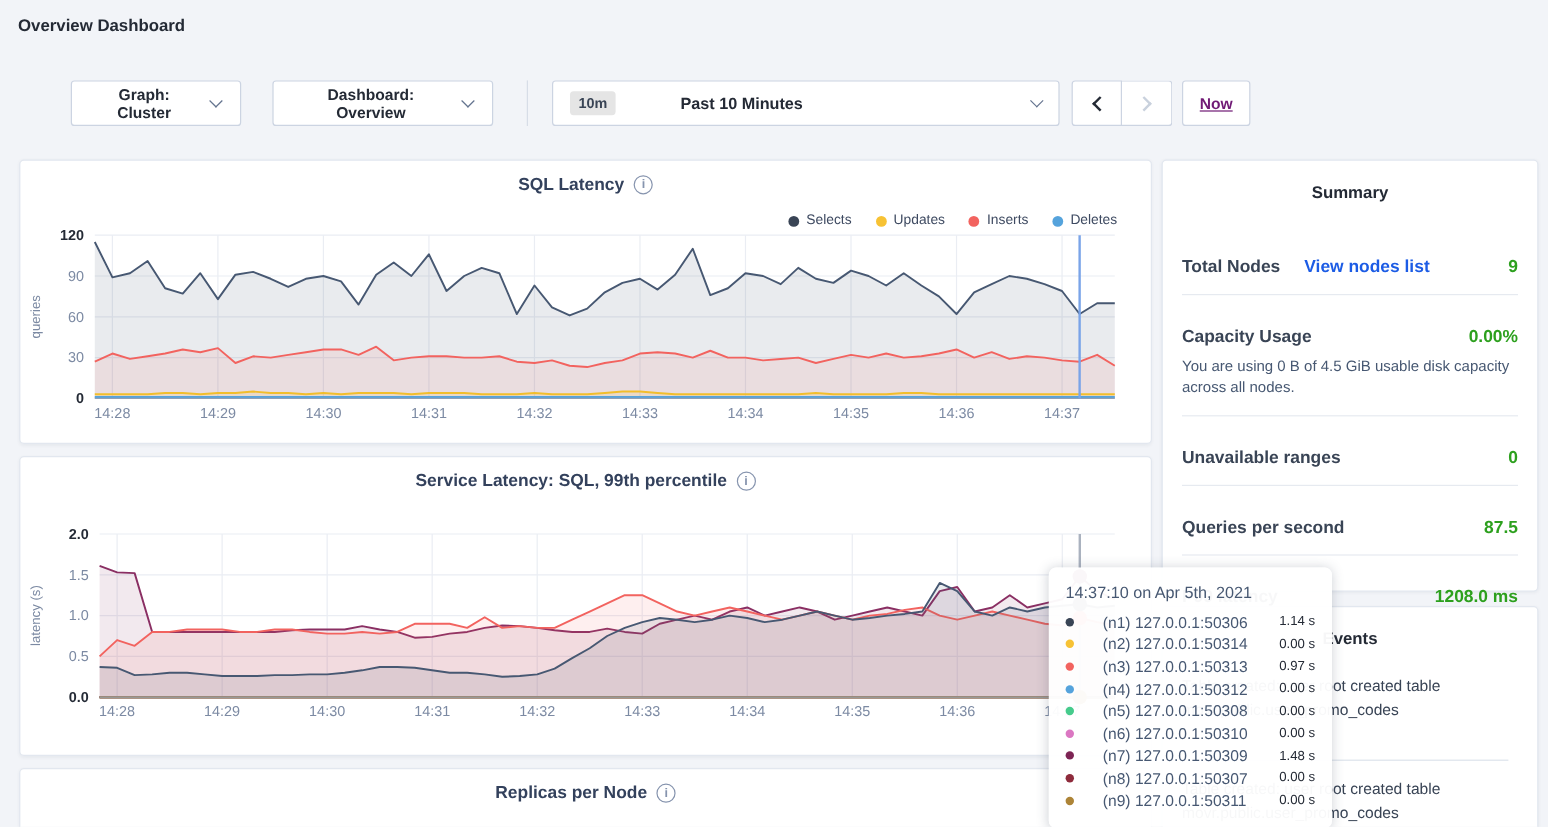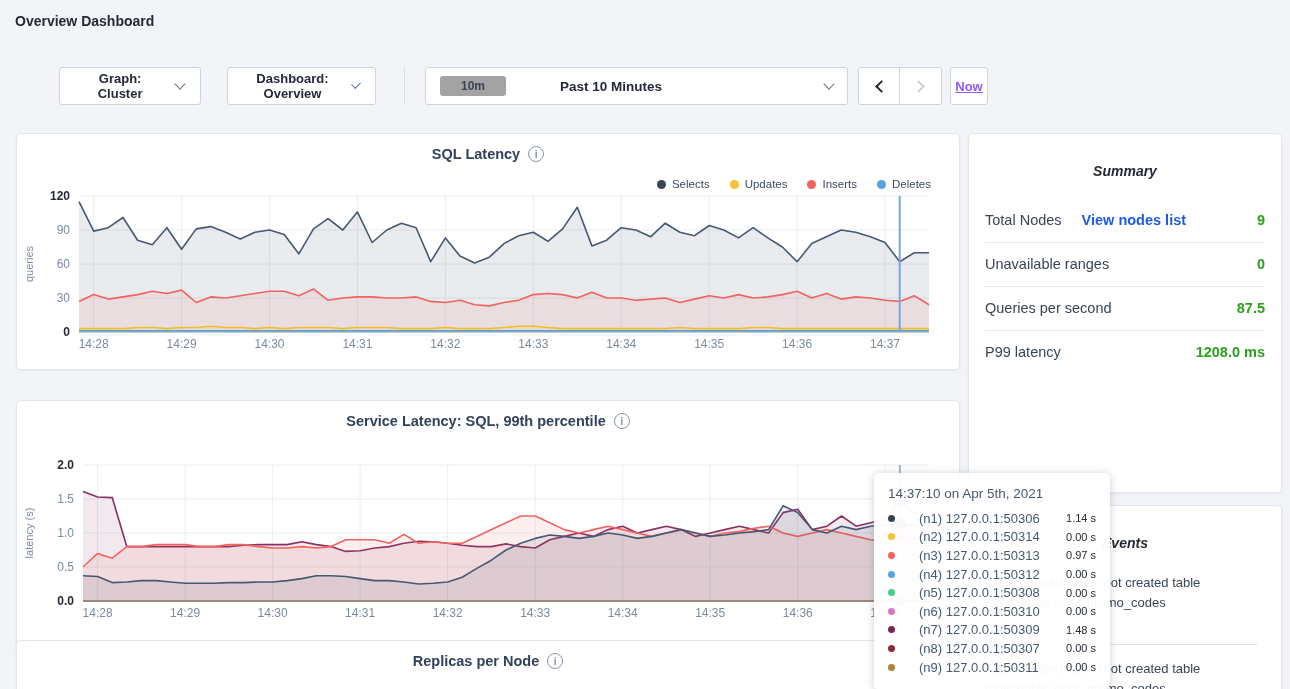--- a/index.html
+++ b/index.html
@@ -16,57 +16,57 @@
   .controls { position:absolute; left:16px; top:67px; height:38px; display:flex; align-items:center;margin-left:43px; }
   .btn {
     height:38px; background:#fff; border:1px solid #ccd4e2; border-radius:3px;
     display:inline-flex; align-items:center; justify-content:center;
     font-size:13px; font-weight:700; color:#242a35; cursor:pointer; padding:0 16px;
   }
   .chev { width:8px; height:8px; border-right:1.8px solid #64748f; border-bottom:1.8px solid #64748f;
     transform:rotate(45deg); margin-left:12px; margin-top:-4px; display:inline-block; }
   .ctrl-divider { width:1px; height:38px; background:#d7dde7; margin:0 20px 0 28px; }
   .time-btn { width:423px; justify-content:flex-start; padding:0 14px; }
-  .time-badge { background:#a3a3a3; color:#394455; font-size:12px; font-weight:700;
-    border-radius:3px; padding:3px 21px; margin-right:14px; }
+  .time-badge { background:#e5e5e5; color:#394455; font-size:12px; font-weight:700;
+    border-radius:3px; padding:3px 7px; margin-right:14px; }
   .time-label { font-size:13.5px; font-weight:700;padding-left:40px; }
   .time-btn .chev { margin-left:auto; }
   .pager { display:flex; margin-left:10px; }
   .pager .btn { width:42px; padding:0; border-radius:3px 0 0 3px; }
   .pager .btn + .btn { border-left:none; border-radius:0 3px 3px 0; }
   .arrow { width:9px; height:9px; border-right:2.2px solid #242a35; border-bottom:2.2px solid #242a35; display:inline-block; }
   .arrow.left  { transform:rotate(135deg); margin-left:4px; }
   .arrow.right { transform:rotate(-45deg); margin-right:4px; border-color:#c9d1dd; }
-  .now-btn { margin-left:8px; width:38px; color:#8b5cf6; cursor:default;text-decoration:underline; }
+  .now-btn { margin-left:8px; width:57px; color:#701a75; cursor:default;text-decoration:underline; }
   
   .panel { position:absolute; background:#fff; border:1px solid #e2e7ef; border-radius:4px;
     box-shadow:0 1px 3px rgba(16,30,54,0.05); }
   #sql-panel     { left:16px;  top:133px; width:944px; height:237px; }
-  #lat-panel     { left:16px;  top:400px; width:944px; height:250px; }
+  #lat-panel     { left:16px;  top:380px; width:944px; height:250px; }
   #rep-panel     { left:16px;  top:640px; width:944px; height:120px; }
   #summary-panel { left:968px; top:133px; width:314px; height:360px; }
   #events-panel  { left:968px; top:505px; width:314px; height:260px; }
   .chart-title { position:absolute; left:0; right:0; top:12px; display:flex; align-items:center;
     justify-content:center; gap:8px; font-size:14.5px; font-weight:700; color:#33415c; }
   .info-icon { width:16px; height:16px; border:1.4px solid #8694ae; border-radius:50%;
     color:#8694ae; font-size:10.5px; font-weight:700; display:inline-flex; align-items:center;
     justify-content:center; font-style:normal; }
   .legend { position:absolute; top:44px; right:28px; display:flex; gap:20px; }
   .legend-item { display:inline-flex; align-items:center; gap:6px; font-size:11.5px; color:#3e4a61; cursor:pointer; }
   .legend-dot { width:9px; height:9px; border-radius:50%; display:inline-block; }
   .chart-svg { position:absolute; left:0; top:48px; }
   svg text { font-family:"Liberation Sans", sans-serif; }
   
   #summary-panel .panel-head, #events-panel .panel-head {
-    text-align:center; font-size:14px; font-weight:700; color:#242a35; margin-top:29px;font-style:italic; }
+    text-align:center; font-size:14px; font-weight:700; color:#242a35; margin-top:18px; }
   .sum-rows { margin:20px 16px 0; }
   .sum-row { padding:13px 0 14px; }
   .sum-row + .sum-row { border-top:1px solid #e6eaf0; }
   .sum-line { display:flex; align-items:baseline; }
-  .sum-label { font-size:14.5px; font-weight:400; color:#394455; }
+  .sum-label { font-size:14.5px; font-weight:700; color:#394455;margin-top:14px; }
   .sum-link { font-size:14.5px; font-weight:700; color:#1c5ce5; margin-left:20px; cursor:pointer; }
   .sum-value { margin-left:auto; font-size:14.5px; font-weight:700; color:#2da01e; }
   .sum-desc { font-size:12.5px; color:#475872; line-height:1.45; margin-top:7px; }
   
   .event-items { margin:22px 16px 0; }
   .event-item { font-size:13px; color:#394455; line-height:1.5; width:272px; padding-bottom:32px; }
   .event-item + .event-item { border-top:1px solid #dde3ec; padding-top:14px; }
   
   #latency-tooltip { position:absolute; left:874px; top:473px; width:236px; z-index:6;
     background:rgba(255,255,255,0.96); border-radius:6px; box-shadow:0 1px 10px rgba(60,70,90,0.25);
@@ -81,21 +81,21 @@
 <body>
 
 <div class="page-title">Overview Dashboard</div>
 
 <div class="controls">
   <button class="btn" style="width:142px">
     <span>Graph: Cluster</span>
     <span class="chev"></span>
   </button>
   <div style="width:26px"></div>
-  <button class="btn" style="width:149px">
+  <button class="btn" style="width:184px">
     <span>Dashboard: Overview</span>
     <span class="chev"></span>
   </button>
   <div class="ctrl-divider"></div>
   <button class="btn time-btn">
     <span class="time-badge">10m</span>
     <span class="time-label">Past 10 Minutes</span>
     <span class="chev"></span>
   </button>
   <div class="pager">
@@ -247,20 +247,27 @@
   <div class="sum-rows" id="summary-rows">
       <div class="sum-row">
         <div class="sum-line">
           <span class="sum-label">Total Nodes</span>
           <span class="sum-link">View nodes list</span>
           <span class="sum-value">9</span>
         </div>
       </div>
       <div class="sum-row">
         <div class="sum-line">
+          <span class="sum-label">Capacity Usage</span>
+          <span class="sum-value">0.00%</span>
+        </div>
+        <div class="sum-desc">You are using 0 B of 4.5 GiB usable disk capacity across all nodes.</div>
+      </div>
+      <div class="sum-row">
+        <div class="sum-line">
           <span class="sum-label">Unavailable ranges</span>
           <span class="sum-value">0</span>
         </div>
       </div>
       <div class="sum-row">
         <div class="sum-line">
           <span class="sum-label">Queries per second</span>
           <span class="sum-value">87.5</span>
         </div>
       </div>

